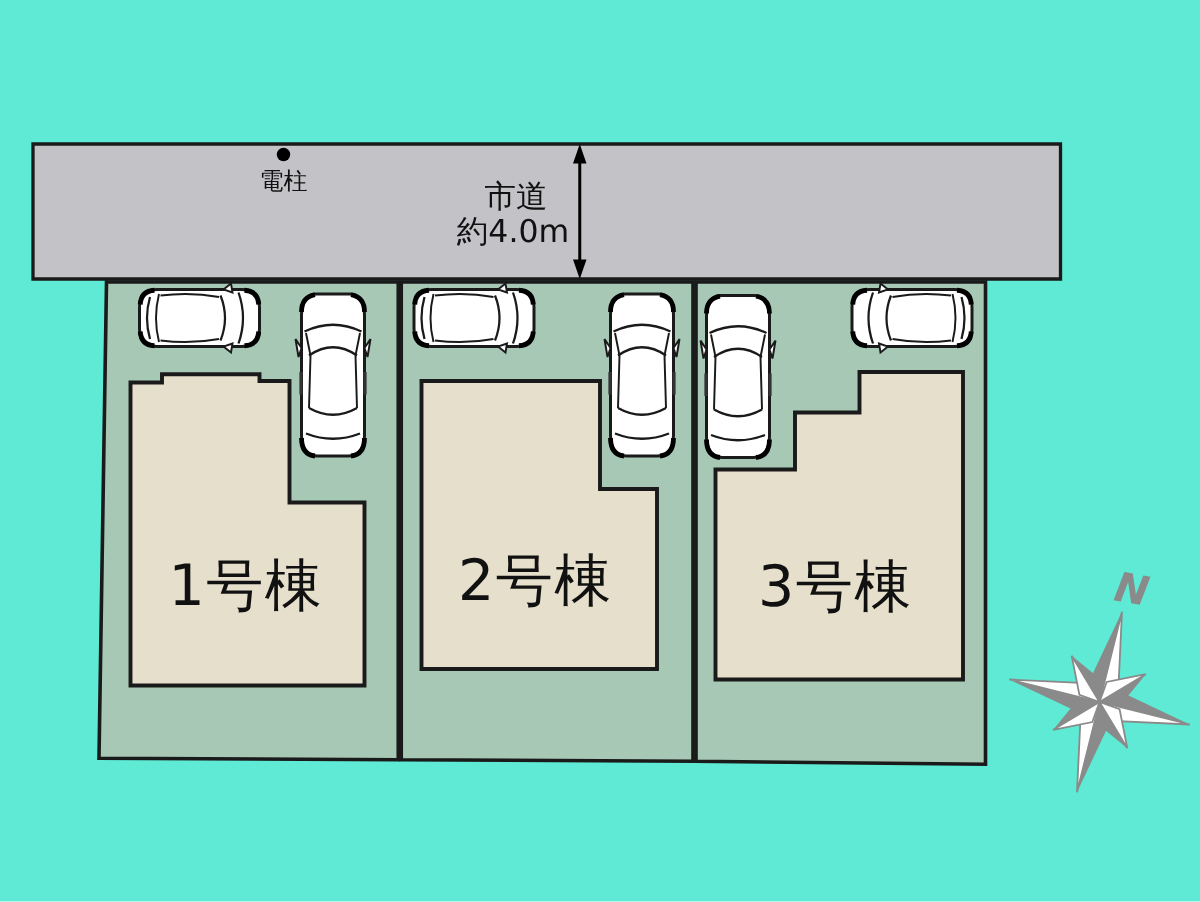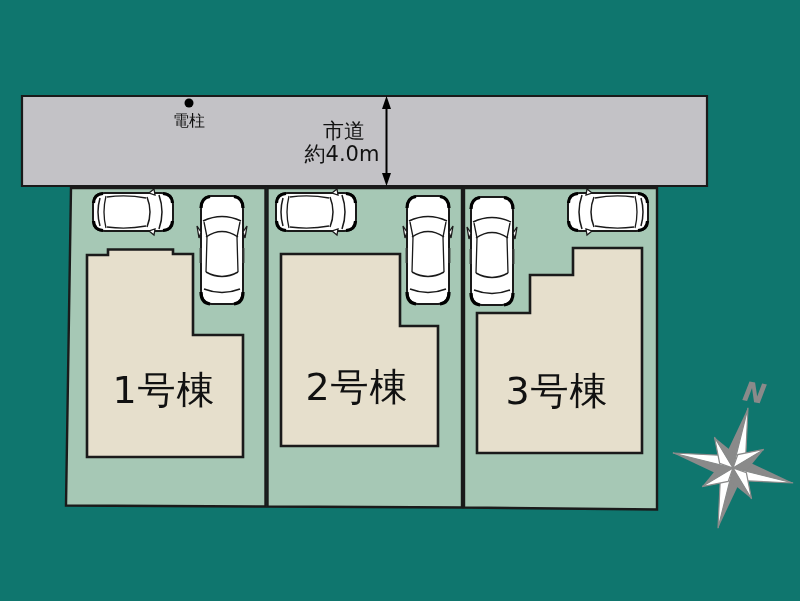--- a/index.html
+++ b/index.html
@@ -1,16 +1,16 @@
 <!DOCTYPE html>
 <html><head>
 <meta charset="utf-8">
 <style>
   html,body{margin:0;padding:0;background:#ffffff;}
-  .stage{position:relative;width:800px;height:601px;background:#0f766e;overflow:hidden;
+  .stage{position:relative;width:800px;height:601px;background:#5eead4;overflow:hidden;
          font-family:"DejaVu Sans","Liberation Sans",sans-serif;}
   svg{display:block;}
   text{font-family:"DejaVu Sans","Liberation Sans",sans-serif;fill:#111;}
   .plot-label{font-size:38px;letter-spacing:1px;}
   .small-label{font-size:16px;}
   .road-label{font-size:21px;}
   .north-label{font-size:27px;font-weight:bold;font-style:italic;fill:#8a8a8a;}
 </style>
 </head>
 <body>

